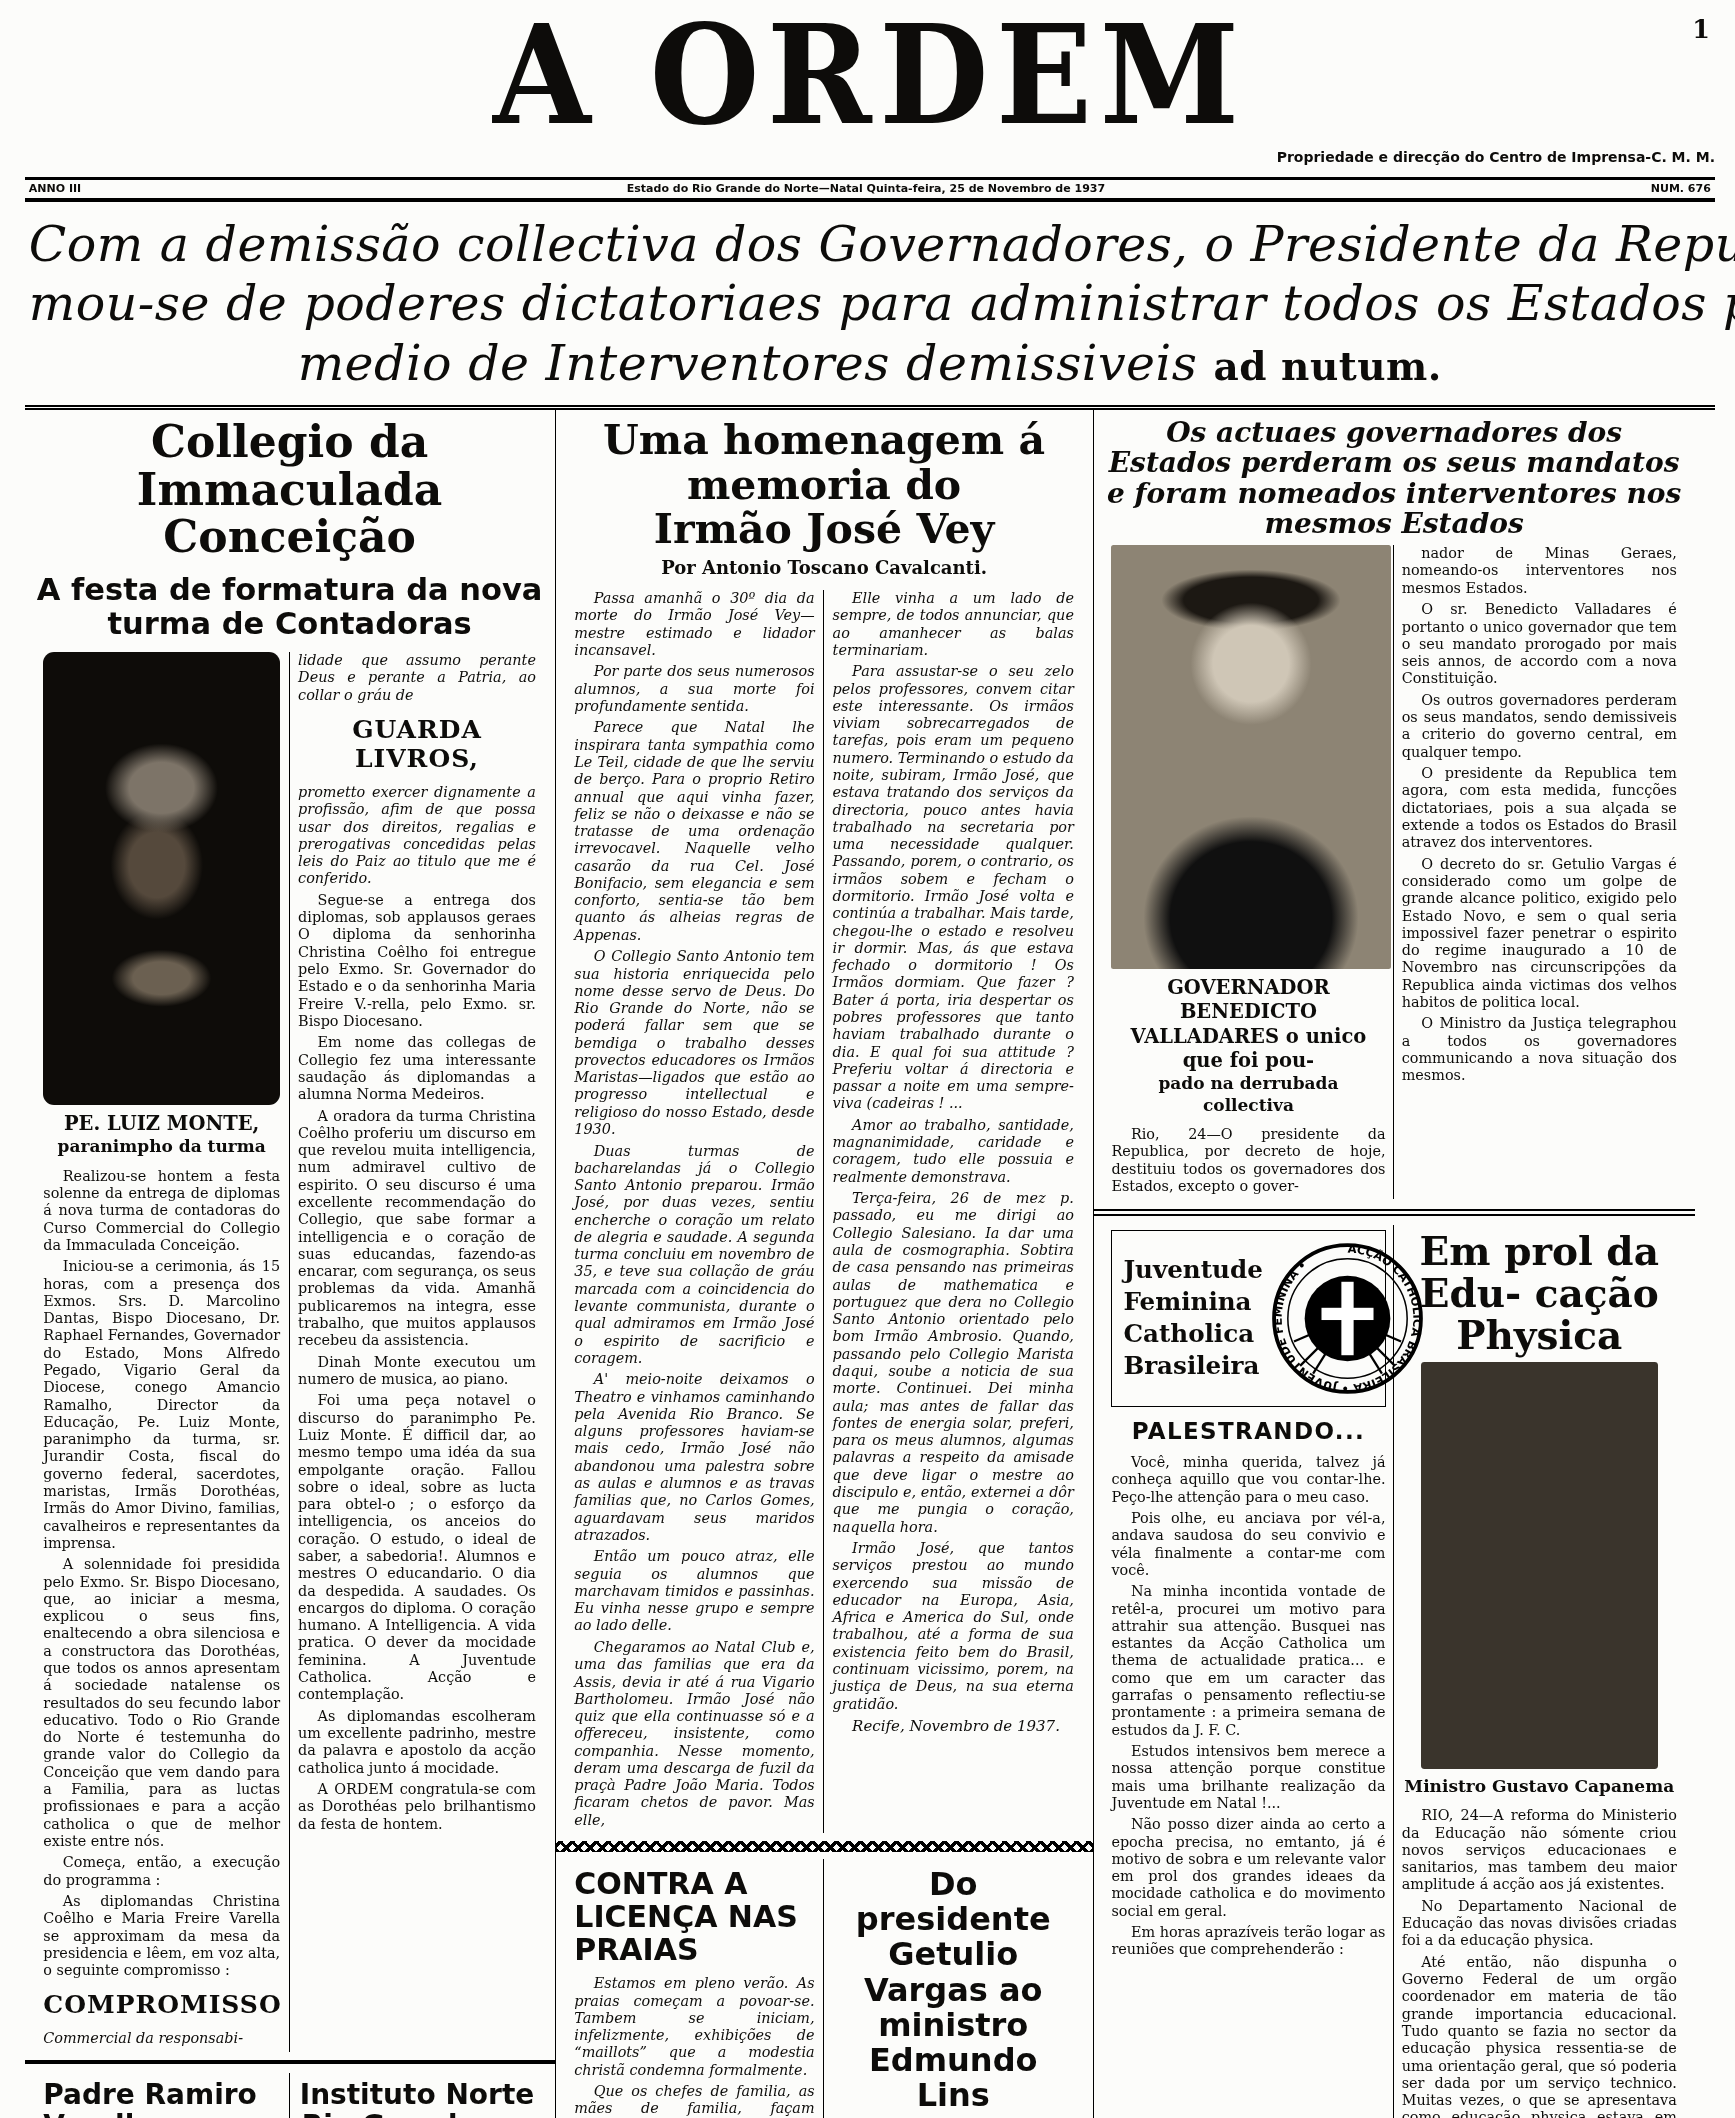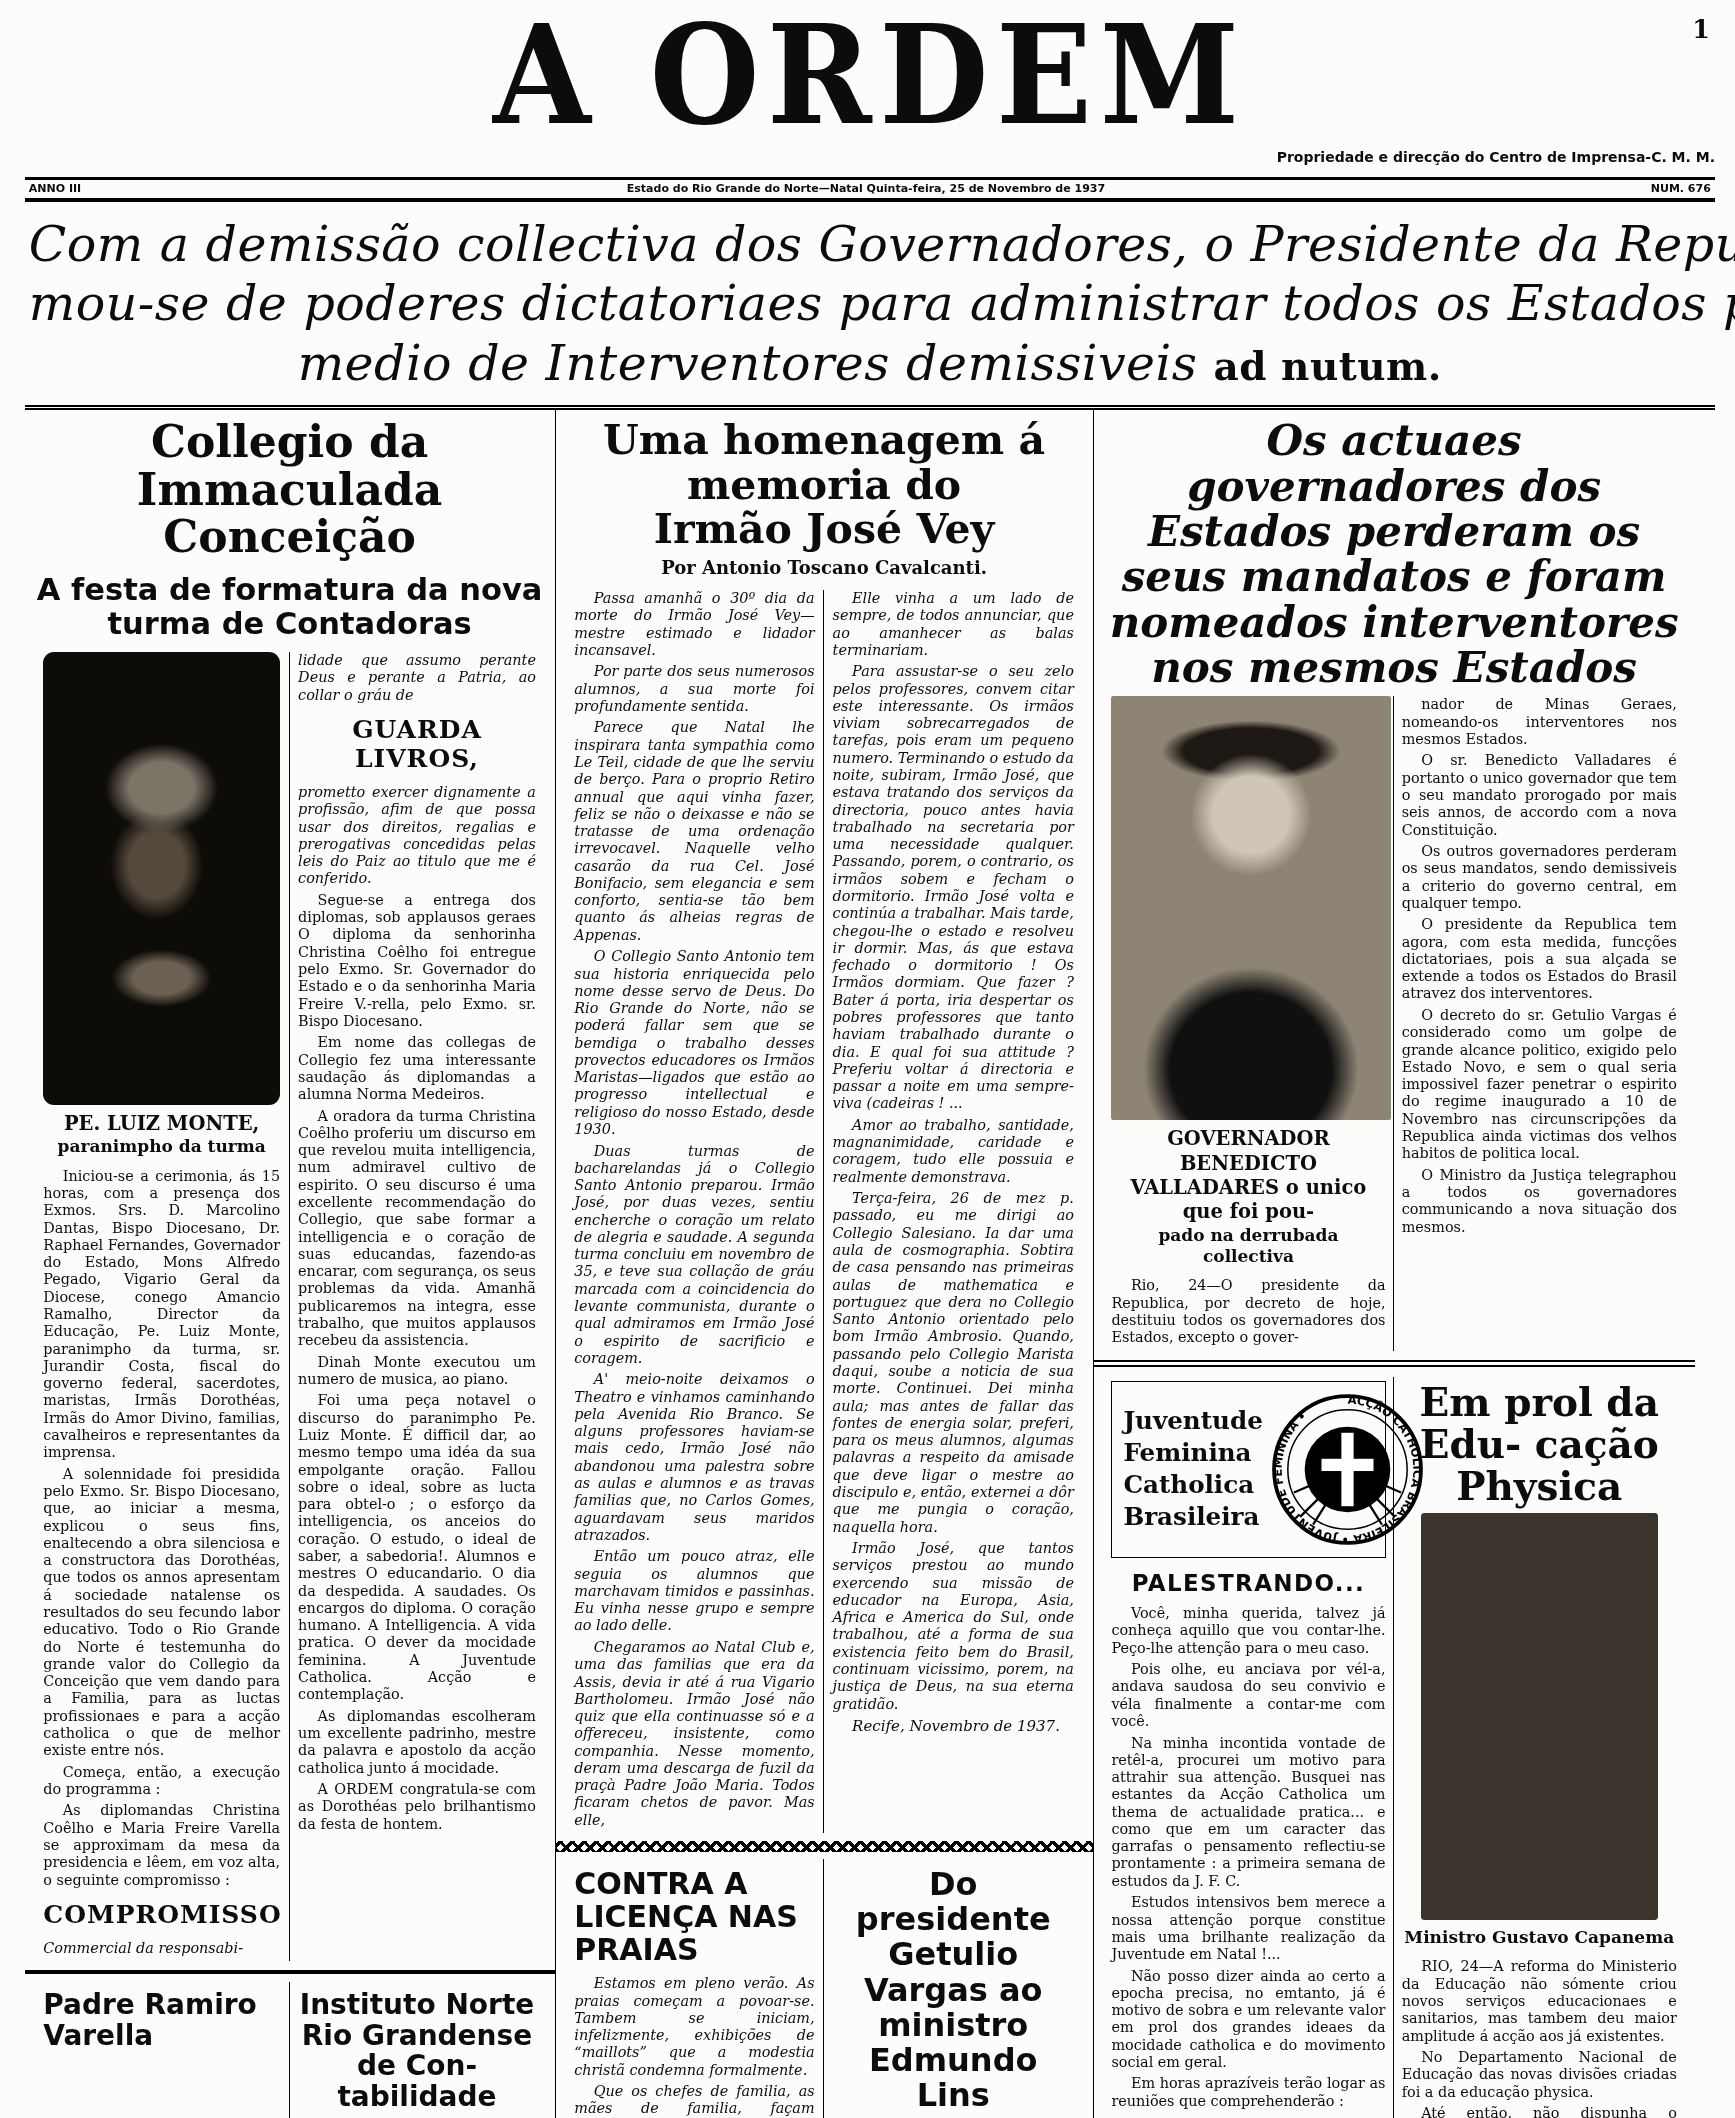--- a/index.html
+++ b/index.html
@@ -110,20 +110,21 @@
       <section class="sec">
         <h2 class="serif-head">Collegio da Immaculada Conceição</h2>
         <h3 class="sans-head">A festa de formatura da nova turma  de Contadoras</h3>
 
         <div class="cols2">
           <div class="c">
             <div class="photo ph-monte"></div>
             <div class="caption"><span class="big">PE. LUIZ MONTE,</span><br>
               <span>paranimpho da turma</span></div>
             <div class="copy">
+                <p>Realizou-se hontem a festa solenne da entrega de diplomas á nova turma de contadoras do Curso Commercial do Collegio da Immaculada Conceição.</p>
                 <p>Iniciou-se a cerimonia, ás 15 horas, com a presença dos Exmos. Srs. D. Marcolino Dantas, Bispo Diocesano, Dr. Raphael Fernandes, Governador do Estado, Mons Alfredo Pegado, Vigario Geral da Diocese, conego Amancio Ramalho, Director da Educação, Pe. Luiz Monte, paranimpho da turma, sr. Jurandir Costa, fiscal do governo federal, sacerdotes, maristas, Irmãs Dorothéas, Irmãs do Amor Divino, familias, cavalheiros e representantes da imprensa.</p>
                 <p>A solennidade foi presidida pelo Exmo. Sr. Bispo Diocesano, que, ao iniciar a mesma, explicou o seus fins, enaltecendo a obra silenciosa e a constructora das Dorothéas, que todos os annos apresentam á sociedade natalense os resultados do seu fecundo labor educativo. Todo o Rio Grande do Norte é testemunha do grande valor do Collegio da Conceição que vem dando para a Familia, para as luctas profissionaes e para a acção catholica o que de melhor existe entre nós.</p>
                 <p>Começa, então, a execução do programma :</p>
                 <p>As diplomandas Christina Coêlho e Maria Freire Varella se approximam da mesa da presidencia e lêem, em voz alta, o seguinte compromisso :</p>
               </div>
             <div class="mini-head">COMPROMISSO</div>
             <div class="copy it flush">
                 <p>Commercial da responsabi-</p>
               </div>
           </div>
@@ -205,21 +206,21 @@
 
           </div>
           <div class="c">
             <h4 class="heavy ctr" style="font-size:32px;">Do presidente Getulio Vargas  ao  ministro Edmundo  Lins</h4>
 
           </div>
         </div>
       </section>
 
       <section class="sec">
-        <h2 class="serif-head" style="font-style:italic;font-size:42px;">Os actuaes governadores dos Estados perderam os seus mandatos e foram nomeados interventores nos mesmos Estados</h2>
+        <h2 class="serif-head" style="font-style:italic;font-size:28px;">Os actuaes governadores dos Estados perderam os seus mandatos e foram nomeados interventores nos mesmos Estados</h2>
 
         <div class="gov-grid">
           <div class="c">
             <div class="photo ph-vallad"></div>
             <div class="caption">
               <span class="big">GOVERNADOR BENEDICTO</span><br>
               <span class="big">VALLADARES o unico que foi pou-</span><br>
               <span>pado na derrubada collectiva</span>
             </div>
             <div class="copy">

